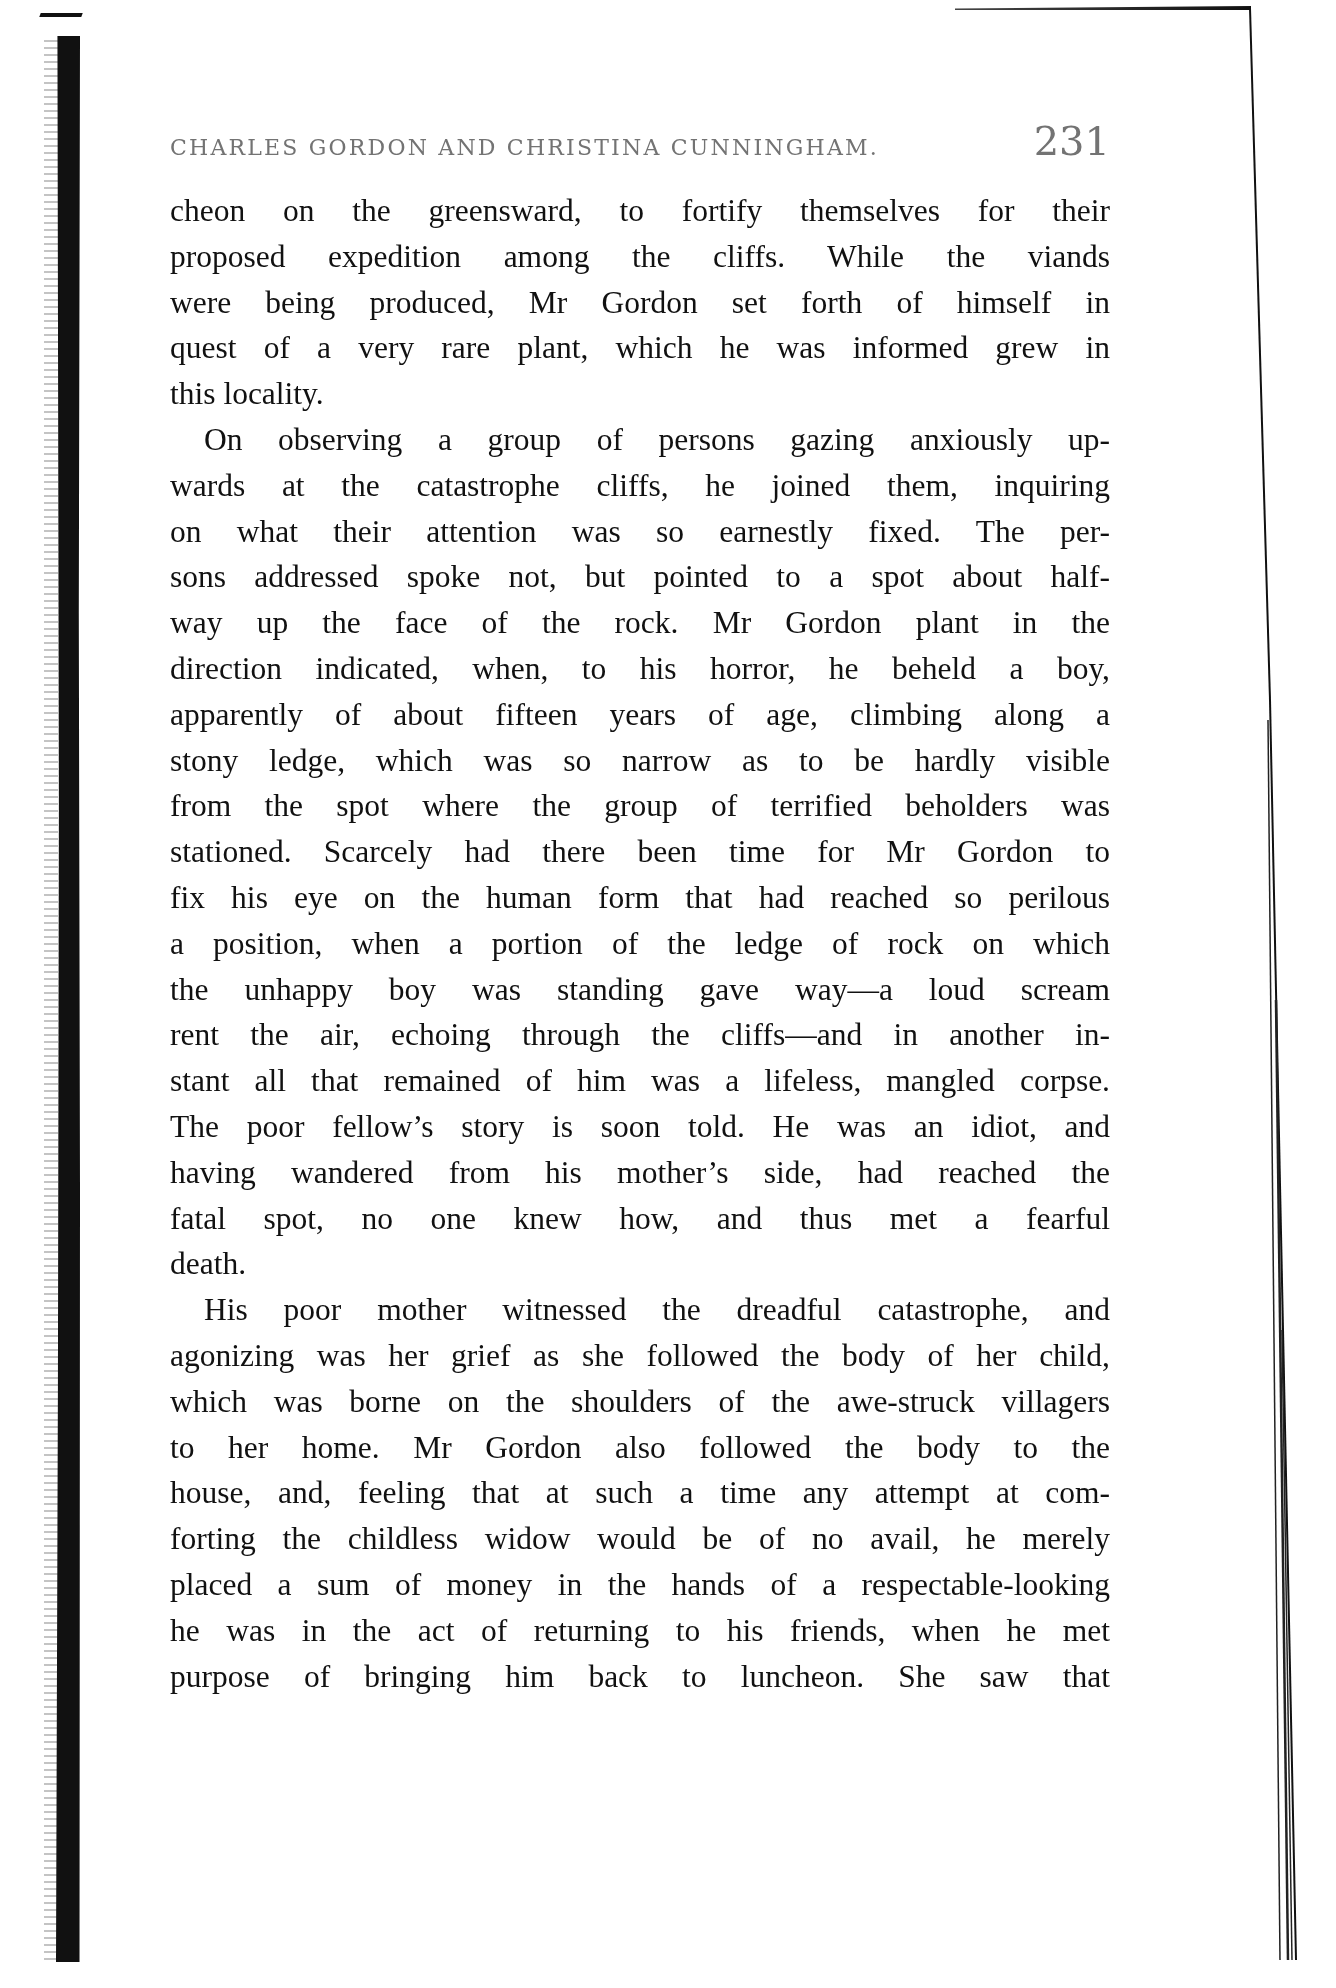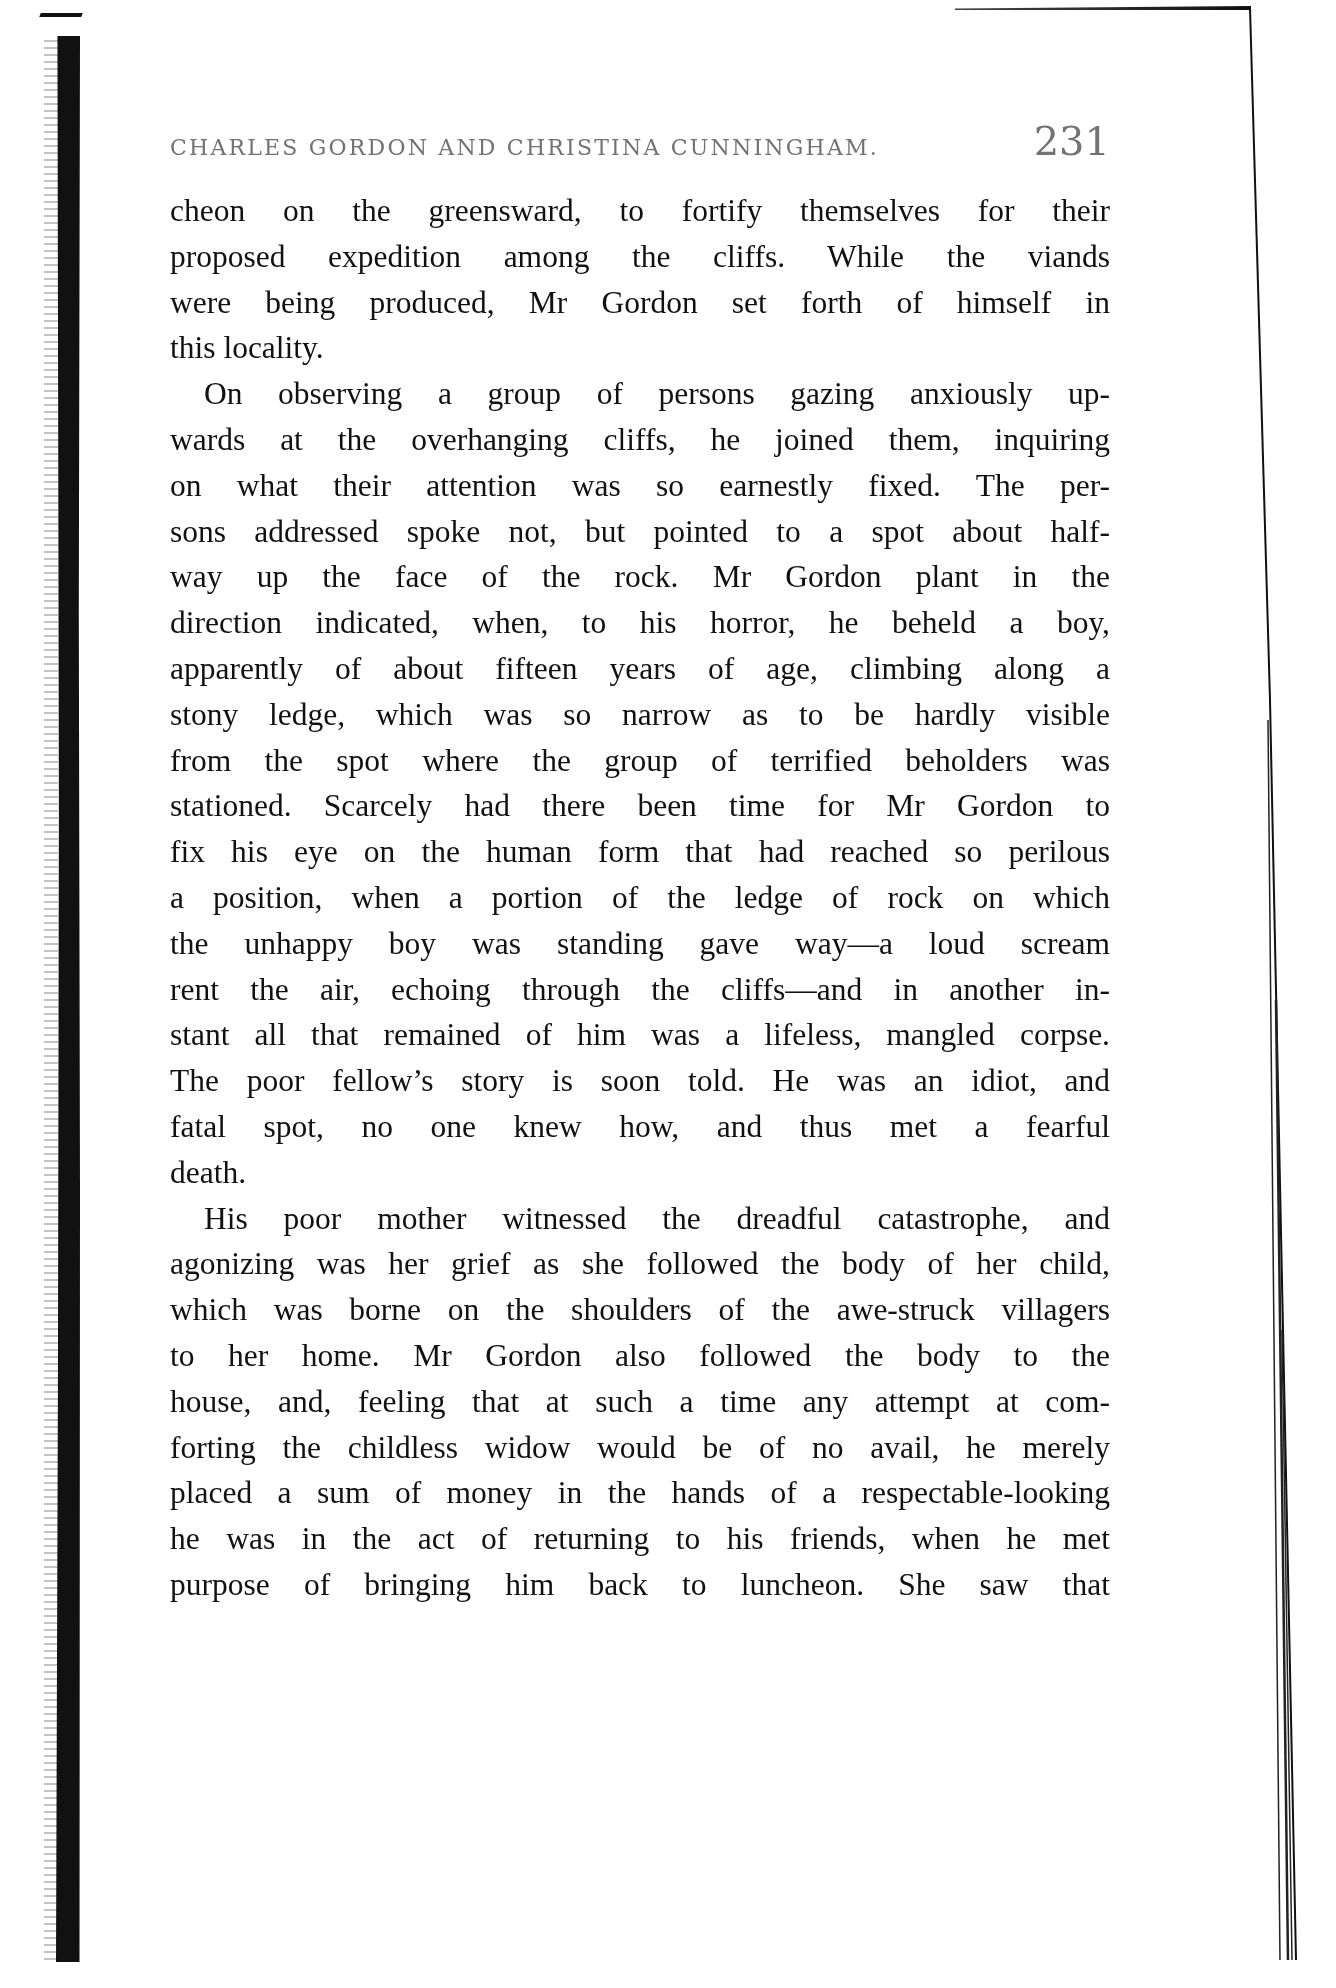--- a/index.html
+++ b/index.html
@@ -47,37 +47,39 @@
 
   <div class="running-head">
     <span class="running-title">CHARLES GORDON AND CHRISTINA CUNNINGHAM.</span>
     <span class="page-number">231</span>
   </div>
 
   <div class="body-text">
     <span class="line">cheon on the greensward, to fortify themselves for their</span>
     <span class="line">proposed expedition among the cliffs. While the viands</span>
     <span class="line">were being produced, Mr Gordon set forth of himself in</span>
+    <span class="line">quest of a very rare plant, which he was informed grew in</span>
     <span class="line last">this locality.</span>
     <span class="line indent">On observing a group of persons gazing anxiously up-</span>
-    <span class="line">wards at the overhanging cliffs, he joined them, inquiring</span>
+    <span class="line">wards at the catastrophe cliffs, he joined them, inquiring</span>
     <span class="line">on what their attention was so earnestly fixed. The per-</span>
     <span class="line">sons addressed spoke not, but pointed to a spot about half-</span>
     <span class="line">way up the face of the rock. Mr Gordon plant in the</span>
     <span class="line">direction indicated, when, to his horror, he beheld a boy,</span>
     <span class="line">apparently of about fifteen years of age, climbing along a</span>
     <span class="line">stony ledge, which was so narrow as to be hardly visible</span>
     <span class="line">from the spot where the group of terrified beholders was</span>
     <span class="line">stationed. Scarcely had there been time for Mr Gordon to</span>
     <span class="line">fix his eye on the human form that had reached so perilous</span>
     <span class="line">a position, when a portion of the ledge of rock on which</span>
     <span class="line">the unhappy boy was standing gave way—a loud scream</span>
     <span class="line">rent the air, echoing through the cliffs—and in another in-</span>
     <span class="line">stant all that remained of him was a lifeless, mangled corpse.</span>
     <span class="line">The poor fellow’s story is soon told. He was an idiot, and</span>
+    <span class="line">having wandered from his mother’s side, had reached the</span>
     <span class="line">fatal spot, no one knew how, and thus met a fearful</span>
     <span class="line last">death.</span>
     <span class="line indent">His poor mother witnessed the dreadful catastrophe, and</span>
     <span class="line">agonizing was her grief as she followed the body of her child,</span>
     <span class="line">which was borne on the shoulders of the awe-struck villagers</span>
     <span class="line">to her home. Mr Gordon also followed the body to the</span>
     <span class="line">house, and, feeling that at such a time any attempt at com-</span>
     <span class="line">forting the childless widow would be of no avail, he merely</span>
     <span class="line">placed a sum of money in the hands of a respectable-looking</span>
     <span class="line">he was in the act of returning to his friends, when he met</span>

